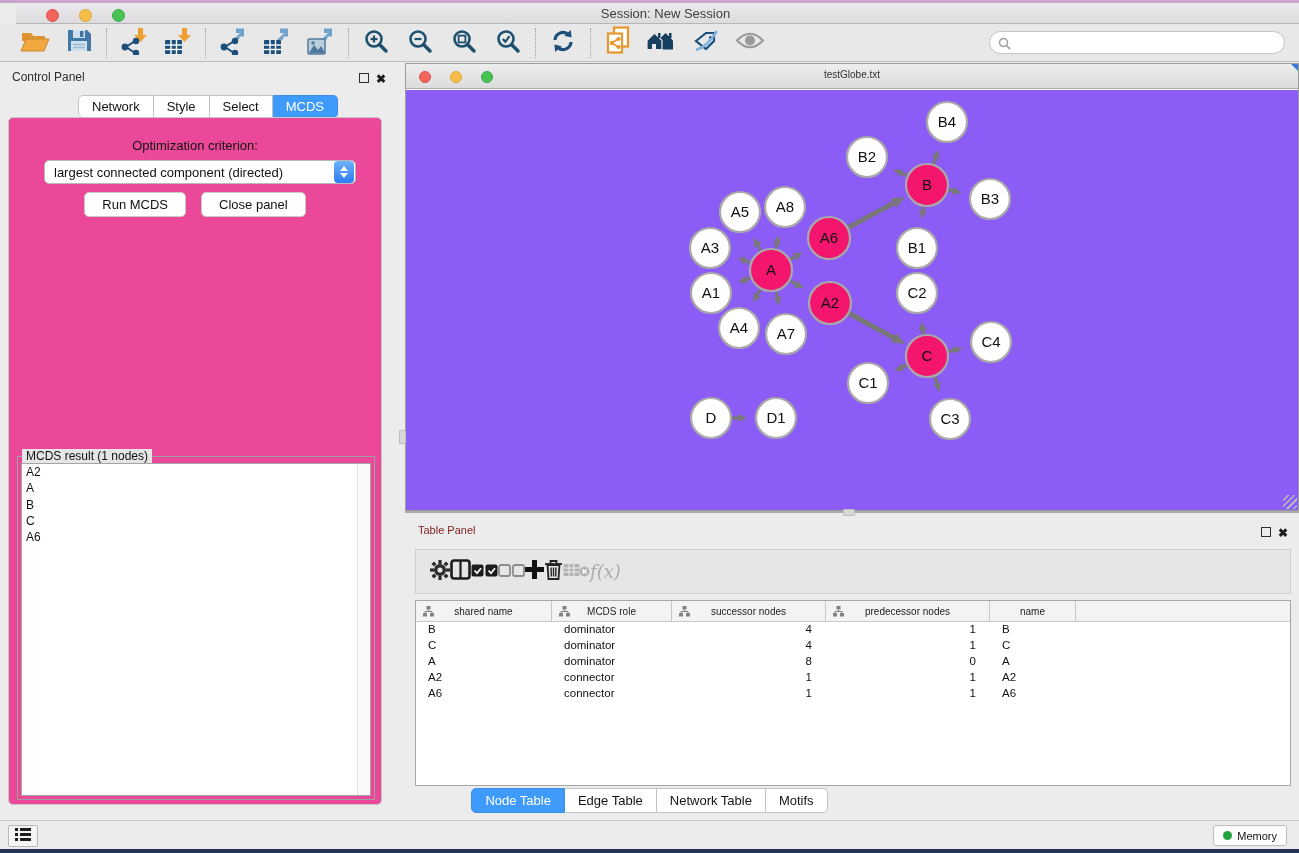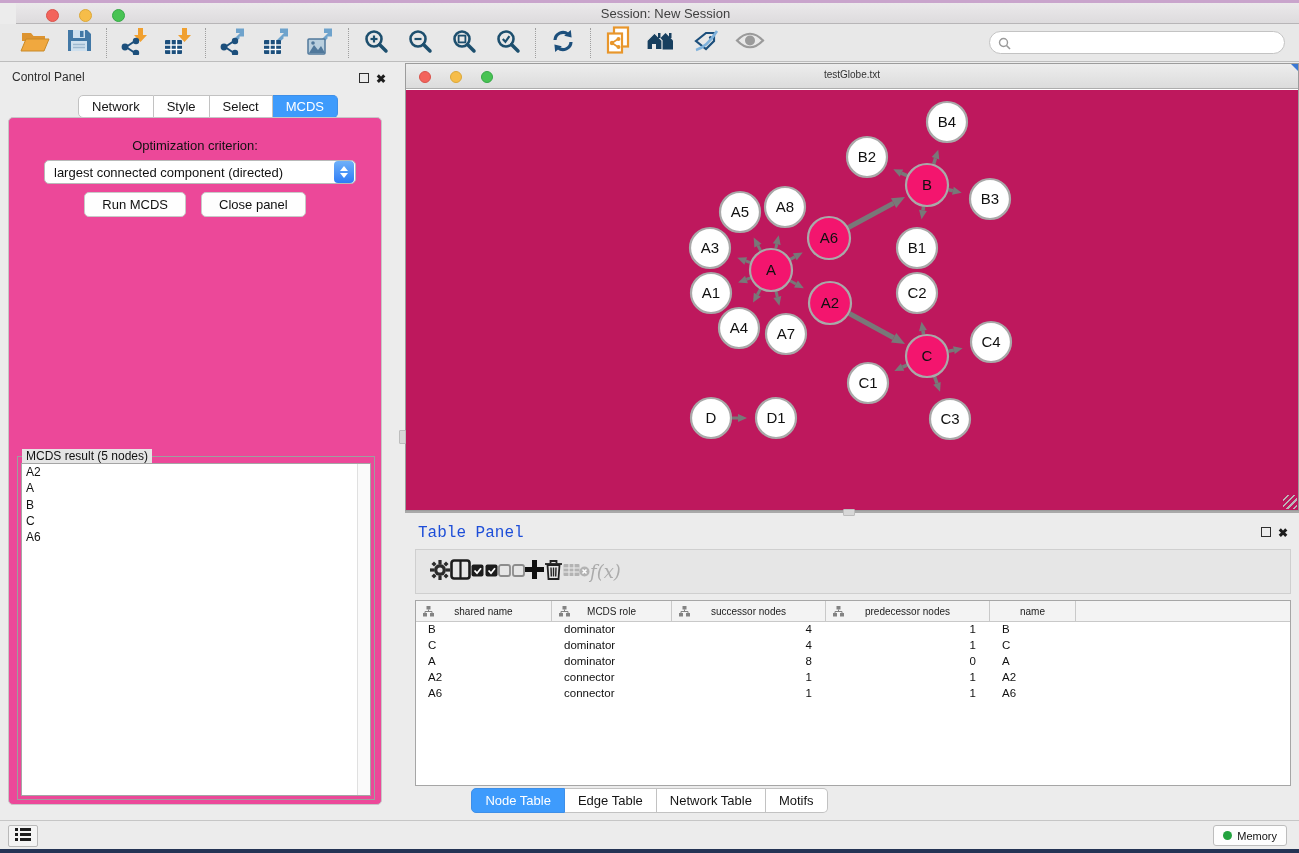--- a/index.html
+++ b/index.html
@@ -65,29 +65,29 @@
   
   .netwin { position:absolute; left:405px; top:63px; width:894px; height:448px;
     background:#fff; border:1px solid #9c9c9c; }
   .netwin-titlebar { position:relative; height:25px; background:linear-gradient(#ededed,#dcdcdc);
     border-bottom:1px solid #adadad; }
   .netwin-titlebar .title { position:absolute; left:0; right:0; top:5px; text-align:center; font-size:10px; color:#333; }
   .netwin .lights { left:13px; top:7px; gap:19px; }
   .netwin .light { width:12px; height:12px; }
   .corner-blue { position:absolute; right:0; top:0; width:0; height:0;
     border-top:7px solid #3b78d4; border-left:7px solid transparent; }
-  .net-canvas { position:absolute; left:0; top:26px; right:0; bottom:0; background:#be185d; overflow:hidden; }
+  .net-canvas { position:absolute; left:0; top:26px; right:0; bottom:0; background:#8b5cf6; overflow:hidden; }
   .resize-grip { position:absolute; right:1px; bottom:1px; width:14px; height:14px;
     background:repeating-linear-gradient(135deg, transparent 0 3px, #b9b9b9 3px 4.5px); }
   .divider-h { position:absolute; left:405px; top:511px; width:894px; height:2px; background:#a9a9a9; }
   .grip-h { position:absolute; left:843px; top:509px; width:12px; height:7px; background:#d7d7d7; border:1px solid #bdbdbd; border-radius:1px; }
   .grip-v { position:absolute; left:399px; top:430px; width:7px; height:14px; background:#d7d7d7; border:1px solid #bdbdbd; border-radius:1px; }
 
   
-  .tpanel-title { position:absolute; left:418px; top:524px; font-size:16px; color:#1d4ed8;font-family:Liberation Mono, monospace; }
+  .tpanel-title { position:absolute; left:418px; top:524px; font-size:11px; color:#7f1d1d; }
   .tp-toolbar { position:absolute; left:415px; top:549px; width:876px; height:45px;
     background:#e6e6e6; border:1px solid #cfcfcf; display:flex; align-items:center; padding-left:14px; }
   .fx-label { font-size:18px; font-style:italic; font-family:"DejaVu Serif", serif; color:#ababab; }
   .tp-table { position:absolute; left:415px; top:600px; width:876px; height:186px;
     background:#fff; border:1px solid #a6a6a6; overflow:hidden; }
   .tp-head { display:flex; height:21px; background:#f3f3f3; border-bottom:1px solid #c9c9c9; }
   .tp-hcell { position:relative; border-right:1px solid #c9c9c9; font-size:10px; color:#222;
     display:flex; align-items:center; justify-content:center; }
   .tp-hcell .hicon { position:absolute; left:7px; top:5px; }
   .tp-row { display:flex; height:15.9px; }
@@ -310,21 +310,21 @@
     <div class="dd-stepper">
         <div class="tri-up"></div>
         <div class="tri-dn"></div>
       </div>
   </div>
   <div class="btn-row">
     <button class="push-btn">Run MCDS</button>
     <button class="push-btn">Close panel</button>
   </div>
   <div class="result-box">
-    <div class="result-legend">MCDS result (5 nodes)</div>
+    <div class="result-legend">MCDS result (1 nodes)</div>
     <div class="result-list" id="result-list">
       <div class="result-scroll"></div>
     <div class="result-item">A2</div>
         <div class="result-item">A</div>
         <div class="result-item">B</div>
         <div class="result-item">C</div>
         <div class="result-item">A6</div>
       </div>
   </div>
 </div>

